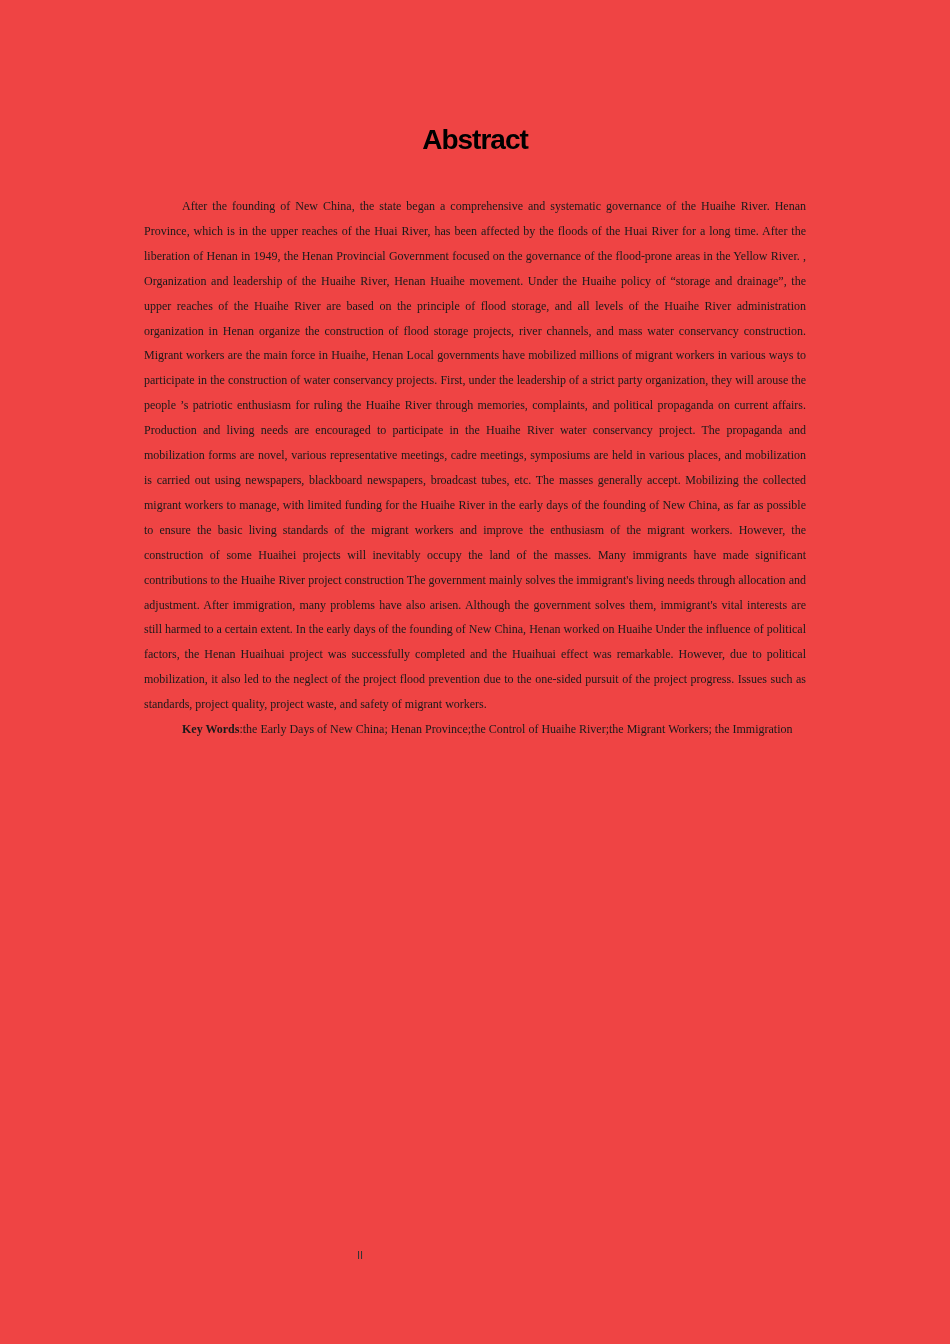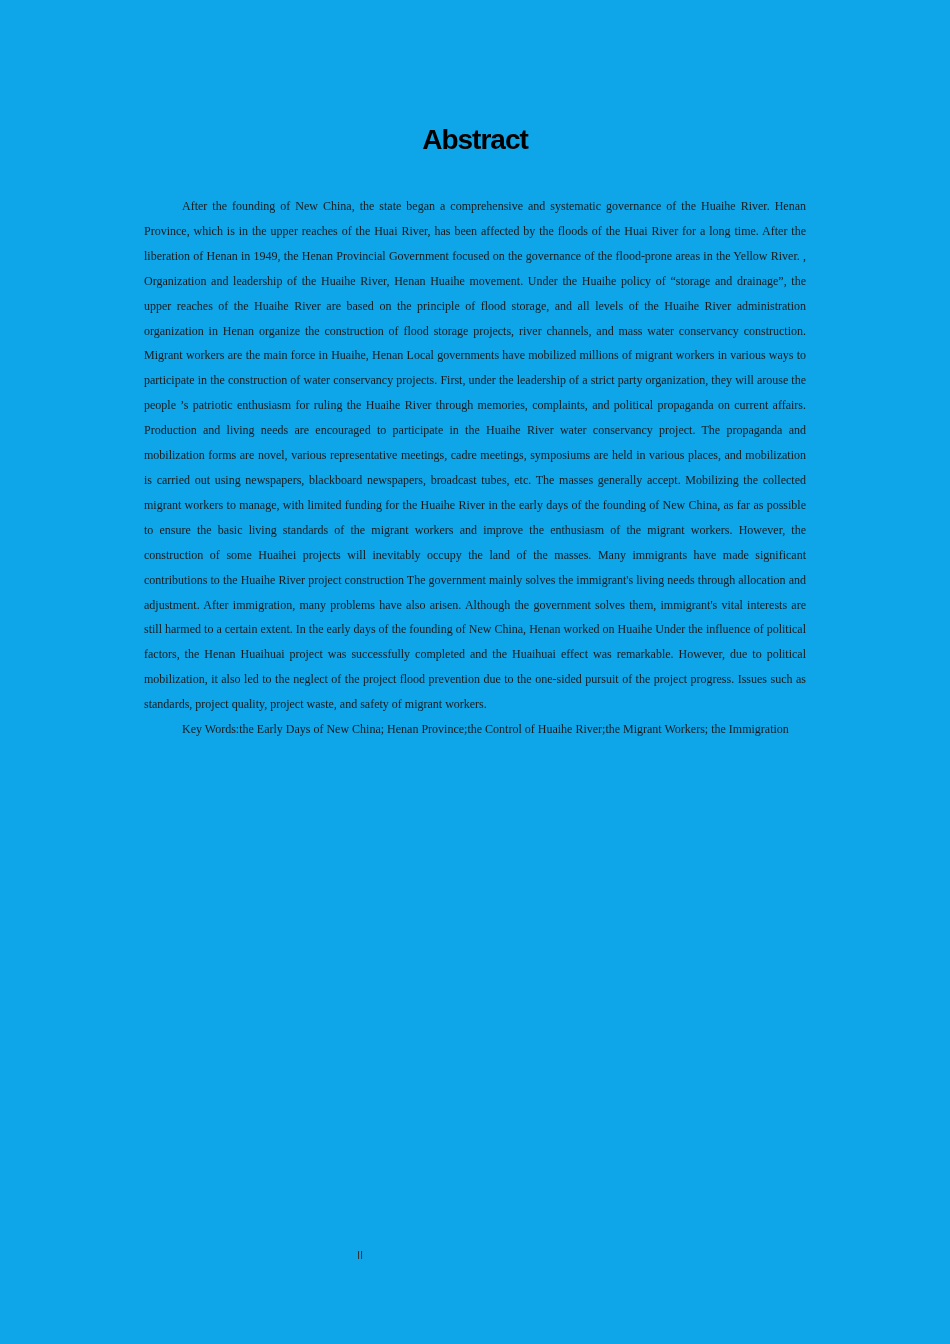--- a/index.html
+++ b/index.html
@@ -12,21 +12,21 @@
       height: 1344px;
       position: relative;
       overflow: hidden;
       color: #111111;
     }
     .page {
       position: absolute;
       left: 0; top: 0;
       width: 950px;
       height: 1344px;
-      background: #0ea5e9;
+      background: #ef4444;
     }
     .title {
       position: absolute;
       left: 0;
       width: 950px;
       top: 122px;
       text-align: center;
       font-family: "Liberation Sans", "DejaVu Sans", sans-serif;
       font-weight: bold;
       font-size: 28px;
@@ -44,21 +44,21 @@
       line-height: 24.9px;
       color: #1a1a1a;
     }
     .para {
       margin: 0;
       text-align: justify;
       text-indent: 38px;
       hyphens: none;
     }
     .keywords-label {
-      font-weight: normal;
+      font-weight: bold;
       margin-top: 28px;
     }
     .page-number {
       position: absolute;
       left: 357px;
       top: 1249px;
       font-family: "Liberation Sans", "DejaVu Sans", sans-serif;
       font-size: 11px;
       color: #333333;
       text-align: center;

